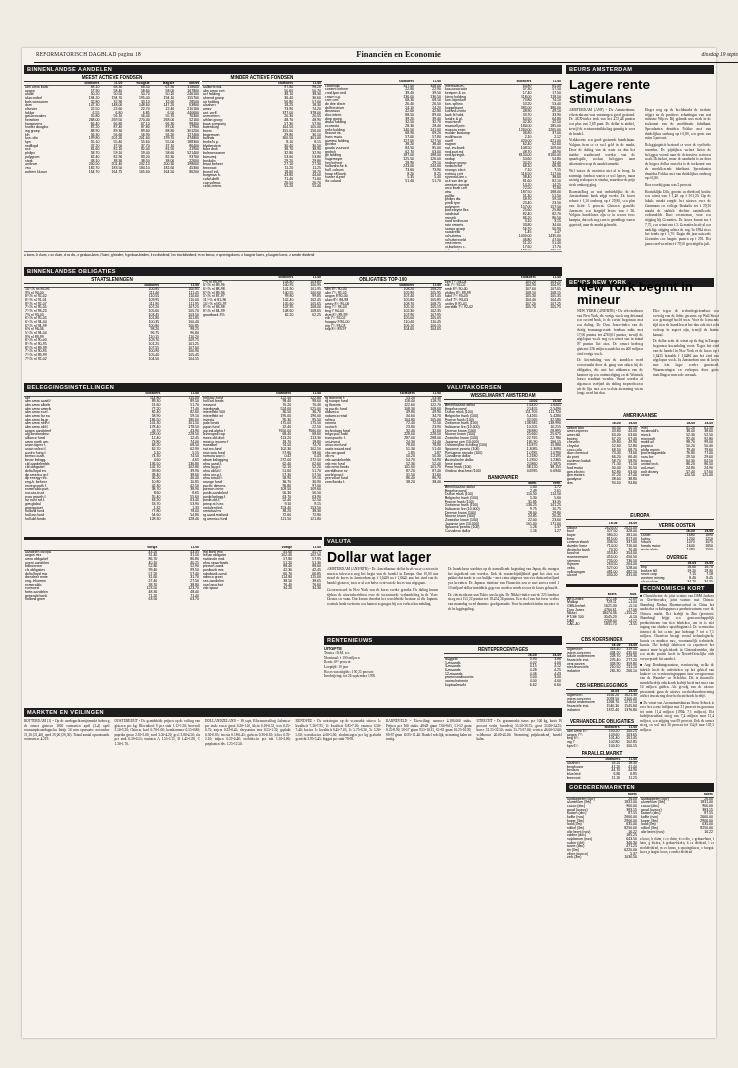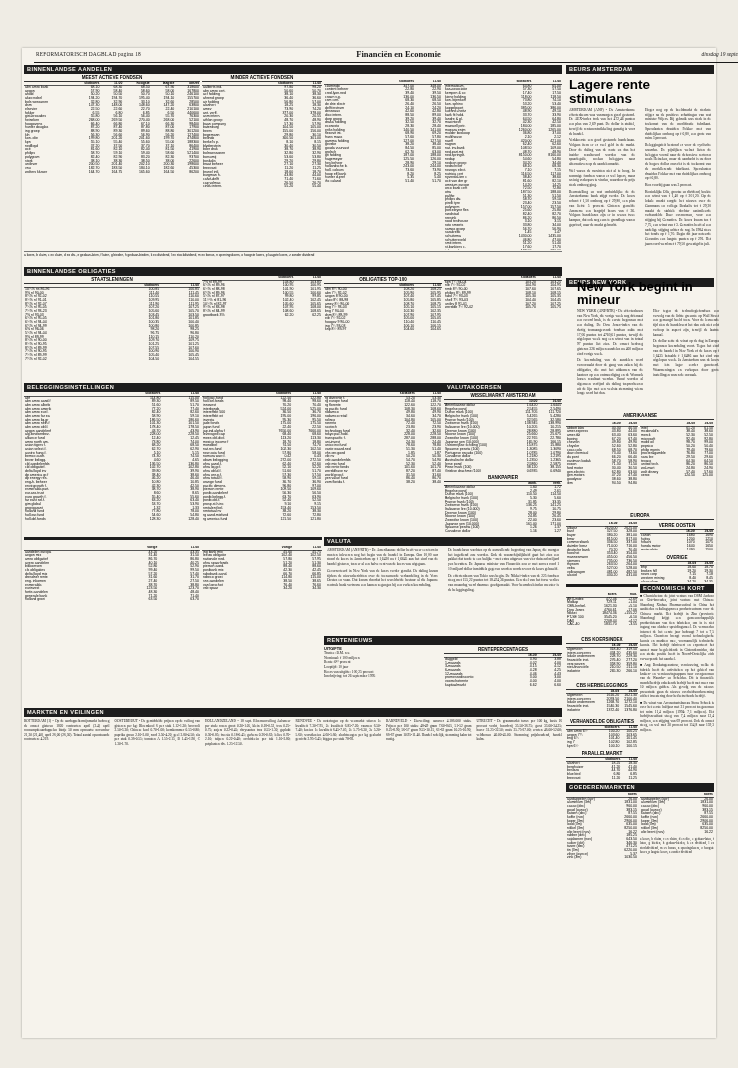--- a/index.html
+++ b/index.html
@@ -2019,20 +2019,21 @@
               </tr>
             </tbody>
           </table>
         </div>
     </div>
 
     <div class="panel" style="left:302px;top:489px;width:238px;">
       <div class="ptitle">VALUTA</div>
     </div>
     <div class="art blk" style="left:302px;top:500px;width:238px;height:86px;">
+      <h1 style="font-size:14px;">Dollar wat lager</h1>
       <div style="display:flex;gap:4px;">
         <div style="width:50%;" id="dollar-c1">
             <p style="font-size: 3.6px;">AMSTERDAM (ANP/RTR) - De Amerikaanse dollar heeft weer een terrein moeten inleveren nog het begin van de handel in Europa. Om 10,00 uur stond de koers in Amsterdam op f 1,6420 na f 1,6645 aan het eind van de handel gisteren, toen er al een halve cent van de koers was afgegaan.</p>
             <p style="font-size: 3.6px;">Gecorrecteerd in New York van de koers verder geruikt. De daling kwam tijdens de nieuwsberichten over de toenemende verhandeling in de Verre Oosten en vaan. Dat kwam doordat het wereldwide bestuur al die Japanse centrale bank vertrouw een kansen zegengen bij een verken koersdaling.</p>
           </div>
         <div style="width:50%;" id="dollar-c2">
             <p style="font-size: 3.6px;">De handelaren wachten op de aanvullende begroting van Japan, die morgen het ingediend zou worden. Ook de waarschijnlijkheid gaat het zien een pakket dat tende te een balijke - met extra uitgaven van vier duizend miljard yen bevatten. De Japanse minister van Financiën zou er met succes rond 1 10 miljard dollar inmiddels gegeven worden worden voor de koers gebaseld.</p>
             <p style="font-size: 3.6px;">De effectenbeurs van Tokio was begin. De Nikkei-index van de 225 fondsen steeg met 155,22 punten tot 18.474,36 punten. Een deel van het forse verlies van maandag werd daarmee goedgemaakt. Voor beursdoeleinden meester is de beleggingsling.</p>
           </div>
       </div>

